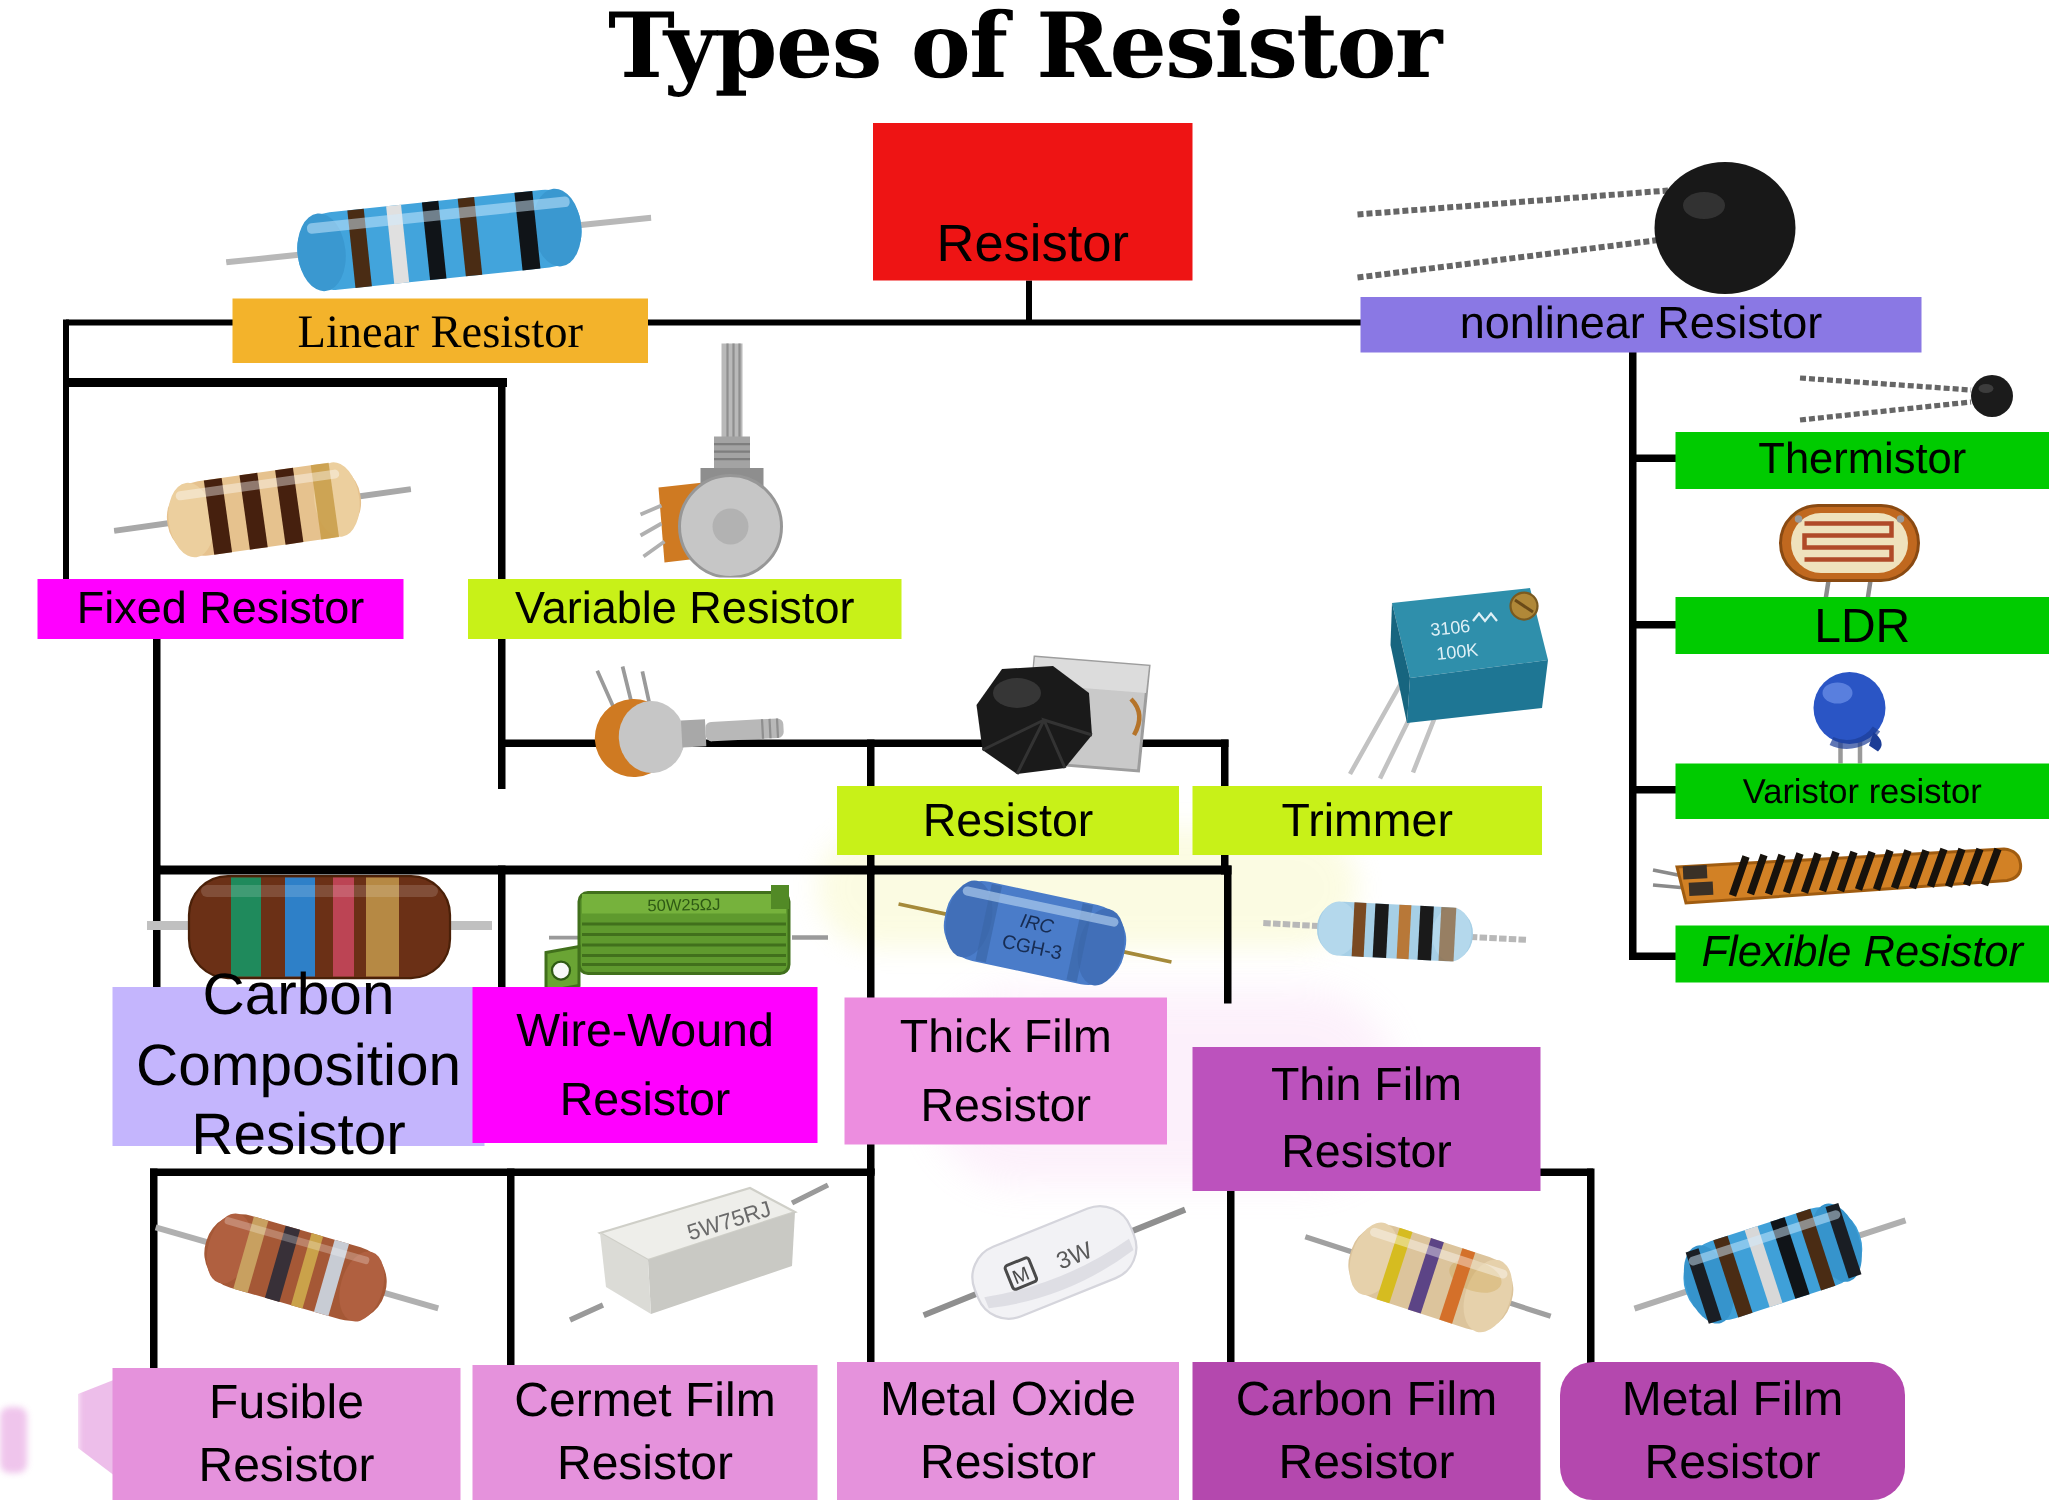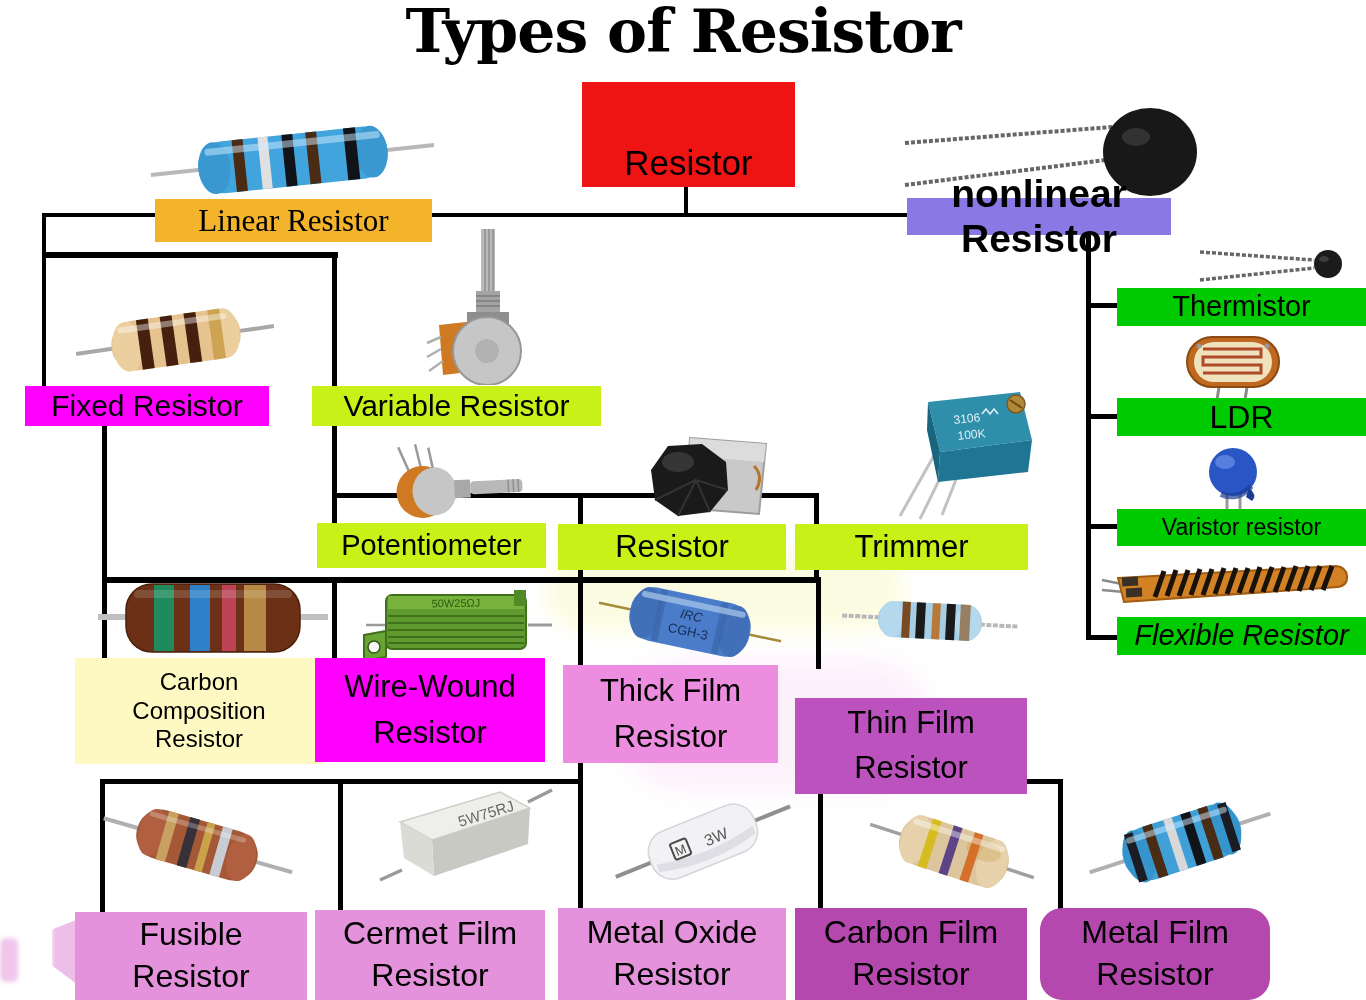--- a/index.html
+++ b/index.html
@@ -333,41 +333,40 @@
       </g>
     </svg>
   </div>
 
   <div class="node" id="root-node" style="left: 582px; top: 82px; width: 213px; height: 105px; font-size: 35px; background-color: rgb(238, 20, 20);">
     <span>Resistor</span>
   </div>
 
   <div class="node" style="left: 155px; top: 199px; width: 277px; height: 43px; font-size: 31px; background-color: rgb(243, 179, 43); font-family: Liberation Serif, serif;">Linear Resistor</div>
 
-  <div class="node" style="left: 907px; top: 198px; width: 264px; height: 37px; font-size: 39px; background-color: rgb(138, 120, 228); font-weight: bold;">nonlinear Resistor</div>
+  <div class="node" style="left: 907px; top: 198px; width: 374px; height: 37px; font-size: 30px; background-color: rgb(138, 120, 228);">nonlinear Resistor</div>
 
   <div class="node" style="left: 25px; top: 386px; width: 244px; height: 40px; font-size: 30px; background-color: rgb(255, 0, 255);">Fixed Resistor</div>
 
   <div class="node" style="left: 312px; top: 386px; width: 289px; height: 40px; font-size: 30px; background-color: rgb(200, 241, 24);">Variable Resistor</div>
 
-  <div class="node" style="left: 317px; top: 523px; width: 229px; height: 45px; font-size: 29px; background-color: rgb(200, 241, 24);">Potentiometer</div>
 
   <div class="node" style="left: 558px; top: 524px; width: 228px; height: 46px; font-size: 31px; background-color: rgb(200, 241, 24);">Resistor</div>
 
   <div class="node" style="left: 795px; top: 524px; width: 233px; height: 46px; font-size: 31px; background-color: rgb(200, 241, 24);">Trimmer</div>
 
   <div class="node" style="left: 1117px; top: 288px; width: 249px; height: 38px; font-size: 29px; background-color: rgb(0, 203, 0);">Thermistor</div>
 
   <div class="node" style="left: 1117px; top: 398px; width: 249px; height: 38px; font-size: 32px; background-color: rgb(0, 203, 0);">LDR</div>
 
   <div class="node" style="left: 1117px; top: 509px; width: 249px; height: 37px; font-size: 23px; background-color: rgb(0, 203, 0);">Varistor resistor</div>
 
   <div class="node" style="left: 1117px; top: 617px; width: 249px; height: 38px; font-size: 29px; background-color: rgb(0, 203, 0); font-style: italic;">Flexible Resistor</div>
 
-  <div class="node" style="left: 75px; top: 658px; width: 248px; height: 106px; font-size: 24px; line-height: 1.2; background-color: #fef9c3;">Carbon
+  <div class="node" style="left: 75px; top: 658px; width: 248px; height: 106px; font-size: 39px; line-height: 1.2; background-color: #c4b5fd;">Carbon
 Composition
 Resistor</div>
 
   <div class="node" style="left: 315px; top: 658px; width: 230px; height: 104px; font-size: 31px; line-height: 1.5; background-color: rgb(255, 0, 255);">Wire-Wound
 Resistor</div>
 
   <div class="node" style="left: 563px; top: 665px; width: 215px; height: 98px; font-size: 31px; line-height: 1.5; background-color: rgb(236, 141, 223);">Thick Film
 Resistor</div>
 
   <div class="node" style="left: 795px; top: 666px; width: 232px; height: 96px; font-size: 31px; line-height: 1.45; background-color: rgb(188, 82, 189); margin-top: 32px;">Thin Film

